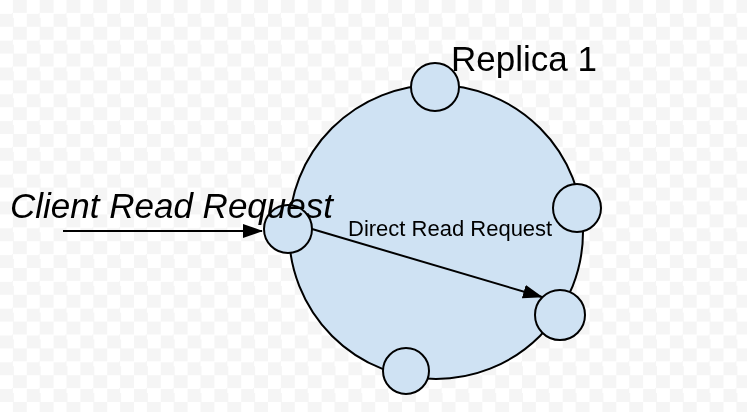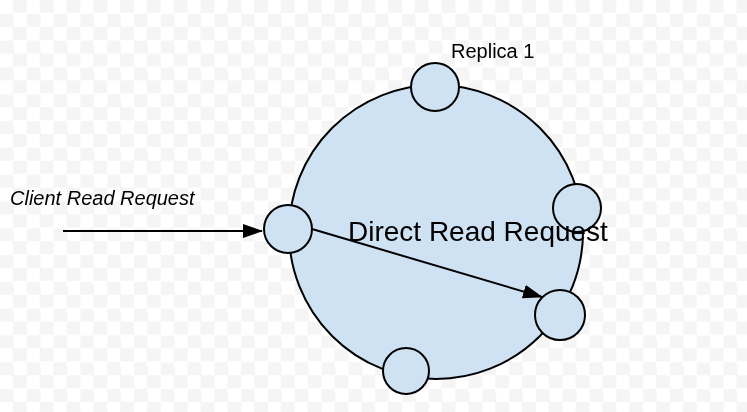--- a/index.html
+++ b/index.html
@@ -24,22 +24,22 @@
 
   .shape { stroke: #000000; stroke-width: 2; }
   .arrow-line { stroke: #000000; stroke-width: 2; fill: none; }
 
   .lbl {
     position: absolute;
     color: #000000;
     line-height: 1;
     white-space: nowrap;
   }
-  .lbl-big   { font-size: 20px; }
-  .lbl-small { font-size: 28px; }
+  .lbl-big   { font-size: 35px; }
+  .lbl-small { font-size: 22px; }
 
   #label-client  { left: 10px;  top: 188px; font-style: italic; }
   #label-r1      { left: 451px; top: 41px;  }
   #label-r2      { left: 605px; top: 185px; }
   #label-r3      { left: 588px; top: 302px; }
   #label-direct  { left: 348px; top: 218px; }
 </style>
 </head>
 <body>
 

